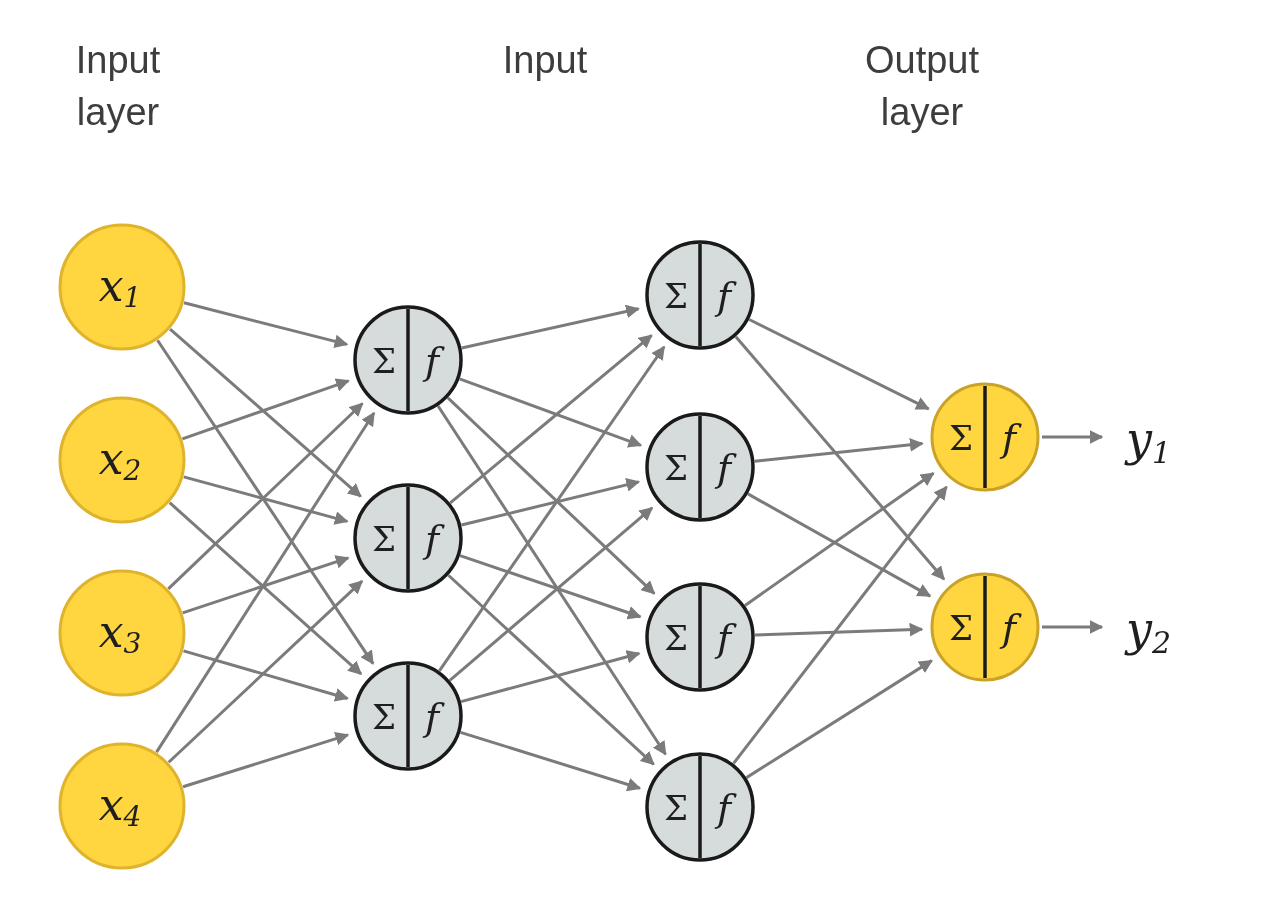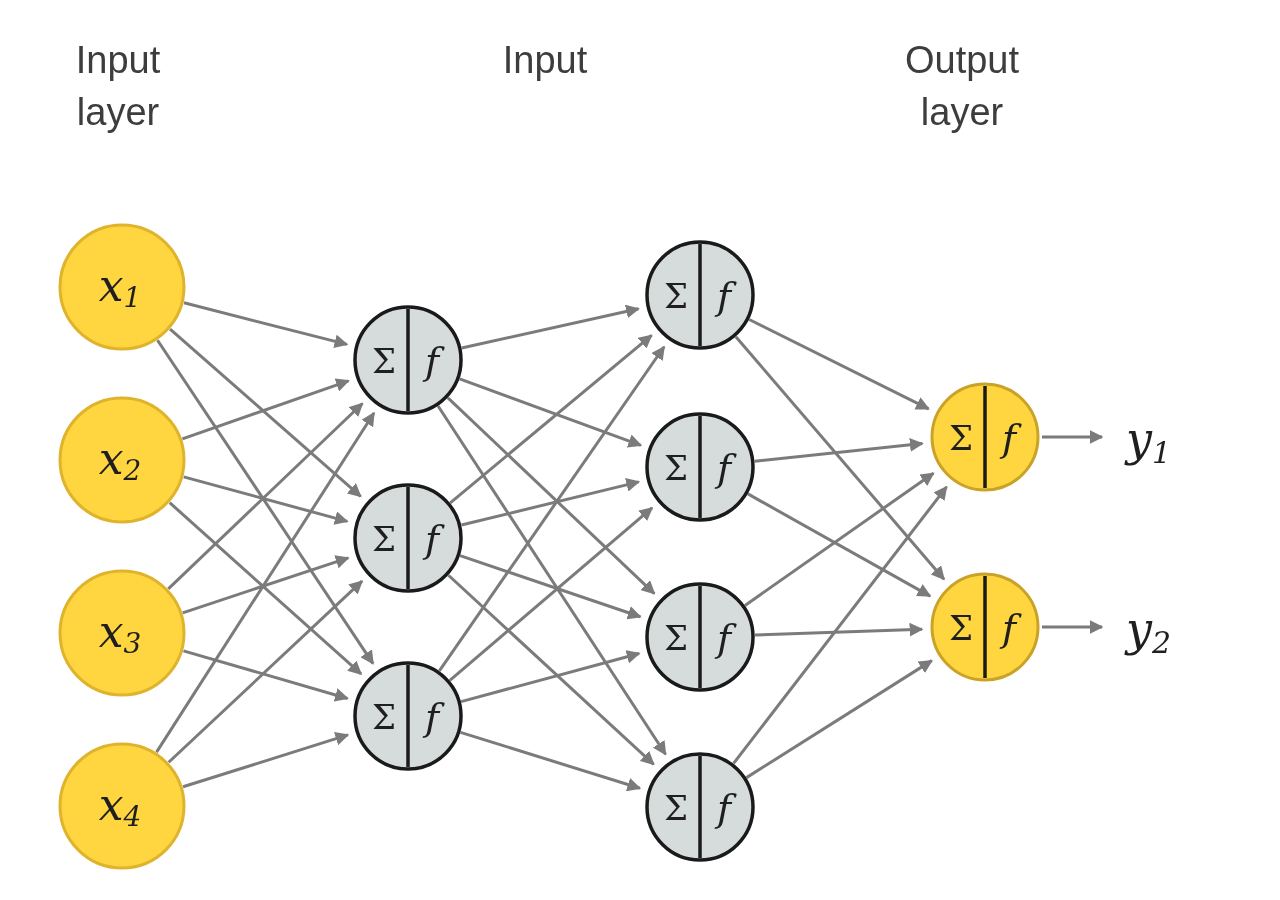--- a/index.html
+++ b/index.html
@@ -147,18 +147,18 @@
 
   <div class="layer-header" style="left:-12px">
     <div>Input</div>
     <div>layer</div>
   </div>
 
   <div class="layer-header" style="left:415px">
     <div>Input</div>
   </div>
 
-  <div class="layer-header" style="left:832px">
+  <div class="layer-header" style="left:792px">
     <div>Output</div>
     <div>layer</div>
   </div>
 
 </div>
 
 </body></html>

